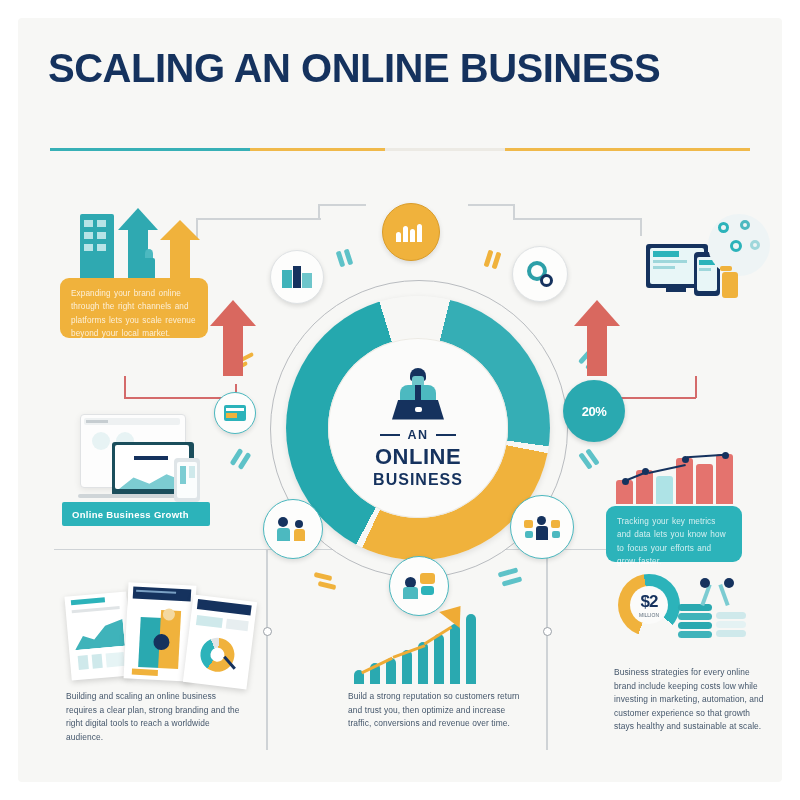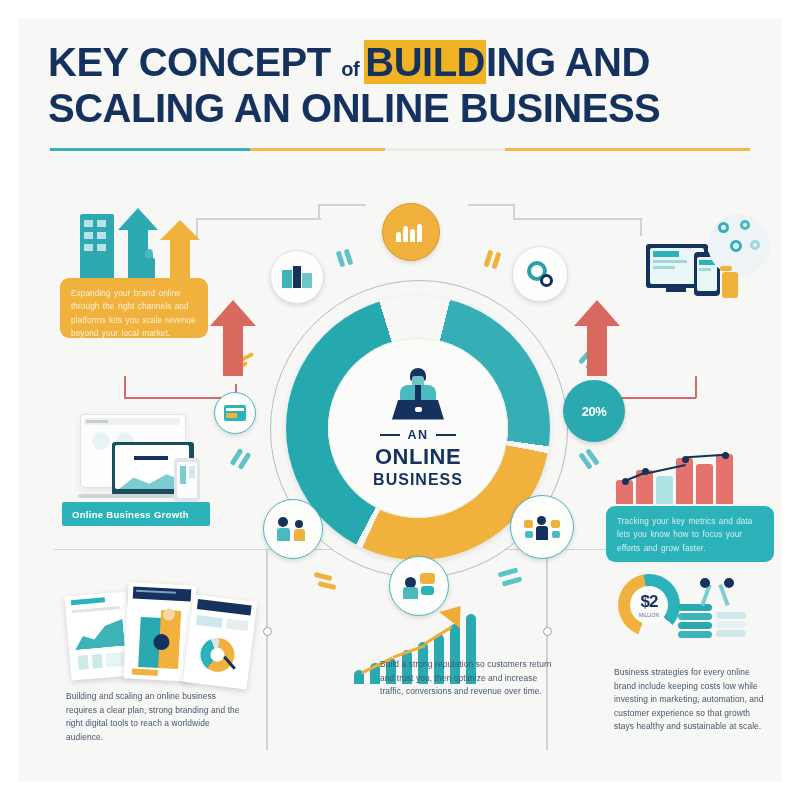--- a/index.html
+++ b/index.html
@@ -148,21 +148,20 @@
 
   .docpage{position:absolute;background:#ffffff;box-shadow:0 2px 6px rgba(0,0,0,.16);}
   .devwin{position:absolute;background:#fdfdfd;border:1px solid #e0e2e4;border-radius:4px;box-shadow:0 2px 7px rgba(0,0,0,.08);}
 </style>
 </head>
 <body>
 
 <div id="poster">
 
   <div class="title-wrap">
-    <div class="title-line t1"><span>KEY CONCEPT </span><span class="t-of">of </span><span class="hl">BUILD</span><span>ING AND</span></div>
     <div class="title-line t2">SCALING AN ONLINE BUSINESS</div>
   </div>
   <div class="rule">
     <i class="s1"></i>
       <i class="s2"></i>
       <i class="s3"></i>
       <i class="s4"></i>
   </div>
 
   <div class="conn" style="left:178px;top:200px;width:125px;height:1.5px;"></div>
@@ -370,21 +369,21 @@
     <div class="bar" style="left:678px;top:446px;width:17px;height:40px;background:#e4736e;"></div>
     <div class="bar" style="left:698px;top:436px;width:17px;height:50px;background:#e4736e;"></div>
     <div class="sq" style="left:604px;top:460px;width:7px;height:7px;border-radius:50%;background:#15325e;"></div>
     <div class="sq" style="left:624px;top:450px;width:7px;height:7px;border-radius:50%;background:#15325e;"></div>
     <div class="sq" style="left:664px;top:438px;width:7px;height:7px;border-radius:50%;background:#15325e;"></div>
     <div class="sq" style="left:704px;top:434px;width:7px;height:7px;border-radius:50%;background:#15325e;"></div>
     <div class="sq" style="left:609px;top:457px;width:20px;height:2px;background:#15325e;transform:rotate(-22deg);"></div>
     <div class="sq" style="left:630px;top:450px;width:38px;height:2px;background:#15325e;transform:rotate(-12deg);"></div>
     <div class="sq" style="left:669px;top:437px;width:38px;height:2px;background:#15325e;transform:rotate(-4deg);"></div>
   </div>
-  <div class="card teal" style="left:588px;top:488px;width:168px;height:56px;">
+  <div class="card teal" style="left:588px;top:488px;width:136px;height:56px;">
     <div class="blur">Tracking your key metrics and data lets you know how to focus your efforts and grow faster.</div>
   </div>
 
   <div>
     <div class="docpage" style="left:50px;top:576px;width:62px;height:84px;transform:rotate(-5deg);">
       <div class="sq" style="left:6px;top:4px;width:34px;height:5px;background:#2cb3ba;"></div>
       <div class="sq" style="left:6px;top:14px;width:48px;height:3px;background:#e0e4e6;"></div>
       <div class="sq" style="left:6px;top:24px;width:50px;height:30px;background:#3fb3ba;clip-path:polygon(0 100%,18% 55%,40% 70%,64% 28%,100% 10%,100% 100%);"></div>
       <div class="sq" style="left:8px;top:60px;width:10px;height:14px;background:#cfe9eb;"></div>
       <div class="sq" style="left:22px;top:60px;width:10px;height:14px;background:#cfe9eb;"></div>
@@ -421,21 +420,21 @@
     <div class="bar" style="left:416px;top:616px;width:10px;height:50px;background:#2aa9b0;border-radius:5px 5px 0 0;"></div>
     <div class="bar" style="left:432px;top:606px;width:10px;height:60px;background:#2aa9b0;border-radius:5px 5px 0 0;"></div>
     <div class="bar" style="left:448px;top:596px;width:10px;height:70px;background:#2aa9b0;border-radius:5px 5px 0 0;"></div>
     <div class="sq" style="left:342px;top:646px;width:34px;height:3px;background:#efab35;transform:rotate(-26deg);"></div>
     <div class="sq" style="left:374px;top:632px;width:34px;height:3px;background:#efab35;transform:rotate(-20deg);"></div>
     <div class="sq" style="left:404px;top:616px;width:32px;height:3px;background:#efab35;transform:rotate(-32deg);"></div>
     <div class="uparrow" style="left:424px;top:586px;width:26px;height:18px;">
       <i class="head" style="left:0;top:0;border-left:13px solid transparent;border-right:13px solid transparent;border-bottom:18px solid #efab35;transform:rotate(38deg);"></i>
     </div>
   </div>
-  <div style="position:absolute;left:330px;top:640px;width:176px;margin-left:32px;">
+  <div style="position:absolute;left:330px;top:672px;width:176px;">
     <div class="blur-d">Build a strong reputation so customers return and trust you, then optimize and increase traffic, conversions and revenue over time.</div>
   </div>
 
   <div>
     <div class="money-ring" style="left:600px;top:556px;width:62px;height:62px;"></div>
     <div class="money-hole" style="left:612px;top:568px;width:38px;height:38px;">
       <span class="money-txt">$2</span>
       <span class="money-sub">MILLION</span>
     </div>
     <div class="sq" style="left:660px;top:586px;width:34px;height:7px;border-radius:4px;background:#2aa9b0;"></div>

